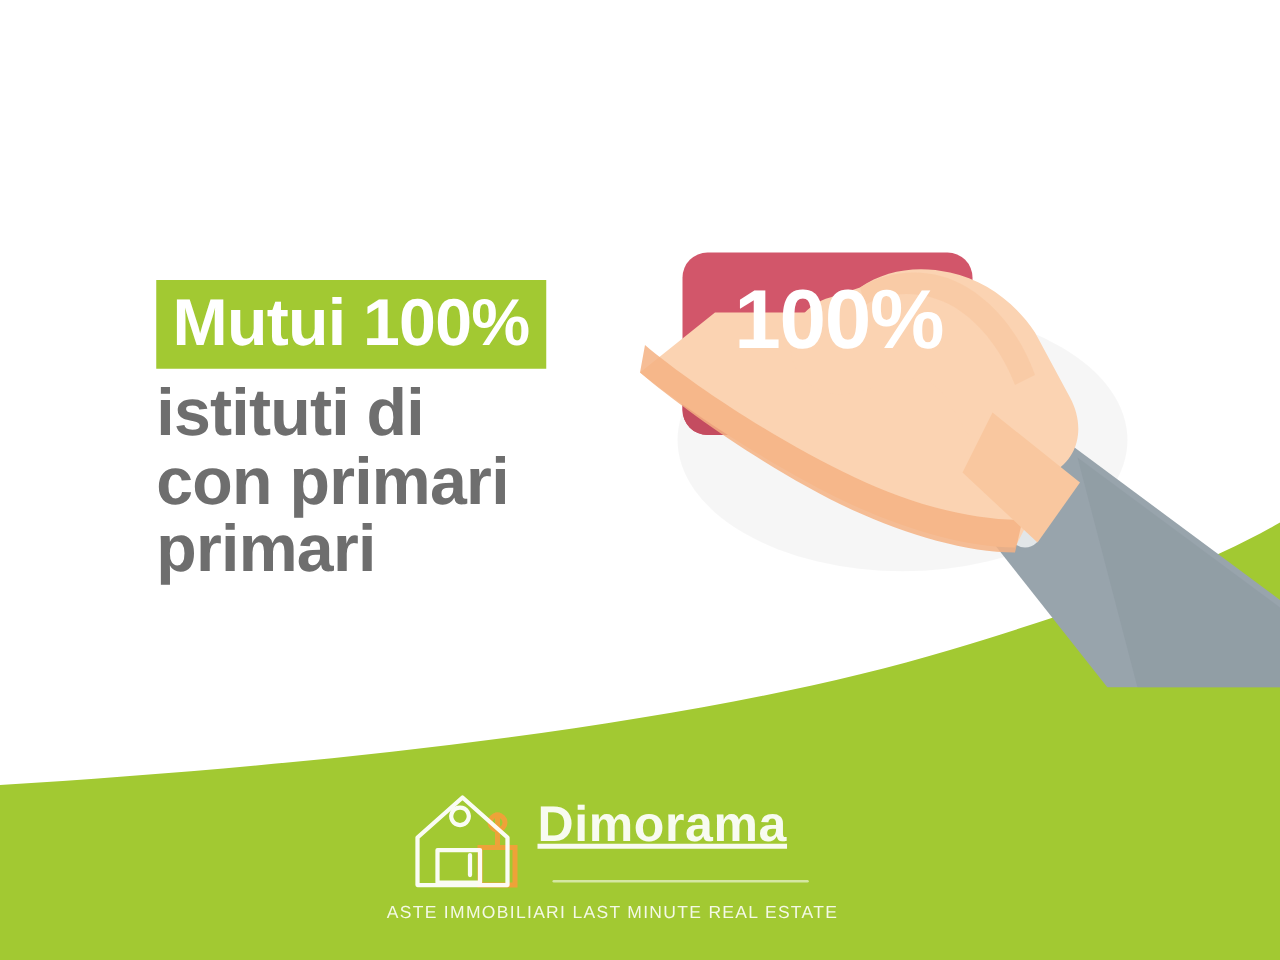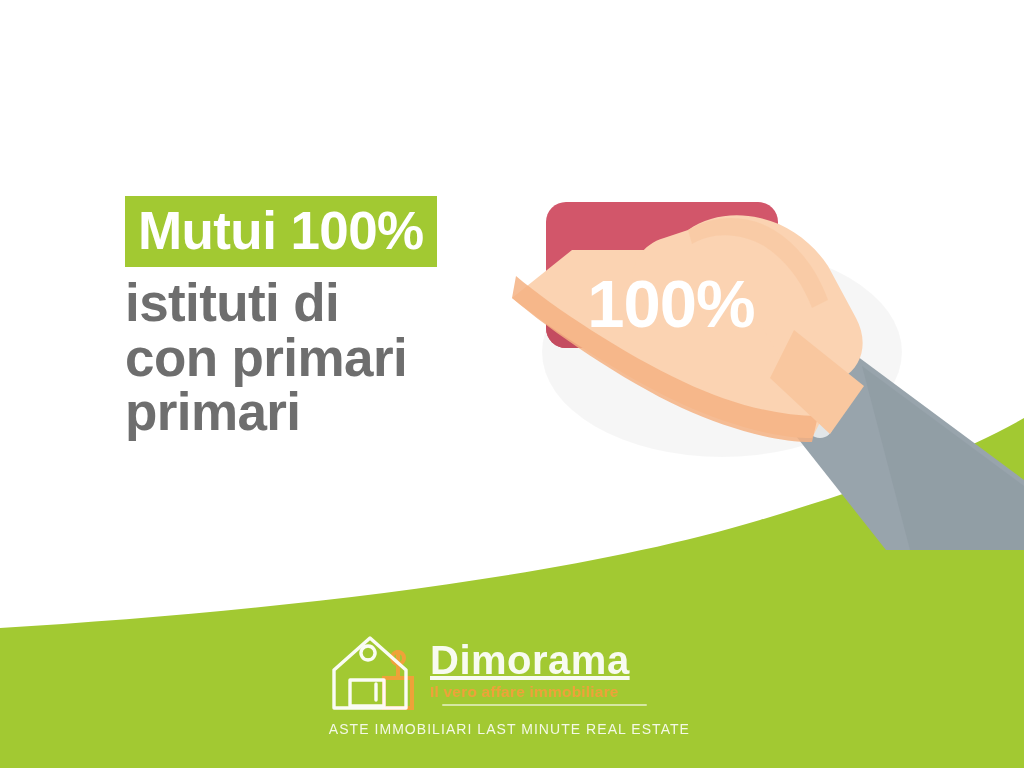--- a/index.html
+++ b/index.html
@@ -26,21 +26,21 @@
     top: 0;
     width: 1024px;
     height: 768px;
     pointer-events: none;
   }
 
   
   .headline-block {
     position: absolute;
     left: 125px;
-    top: 196px;
+    top: 224px;
     width: 420px;
   }
   .headline-hl-wrap {
     display: block;
     line-height: 0;
   }
   .headline-highlight {
     display: inline-block;
     background: #A2C932;
     color: #FFFFFF;
@@ -78,21 +78,20 @@
     position: absolute;
     left: 566px;
     top: 222px;
     width: 210px;
     text-align: center;
     color: #FFFFFF;
     font-size: 67px;
     font-weight: bold;
     letter-spacing: -1px;
     line-height: 1;
-    margin-top: 48px;
   }
 
   
   .logo-lockup {
     position: absolute;
     left: 290px;
     top: 628px;
     width: 400px;
     height: 128px;
   }
@@ -143,21 +142,21 @@
     width: 205px;
     height: 2px;
     background: rgba(255,255,255,0.55);
     border-radius: 2px;
   }
   .logo-strapline {
     position: absolute;
     left: 0;
     top: 94px;
     width: 400px;
-    text-align: right;
+    text-align: center;
     color: rgba(255,255,255,0.88);
     font-size: 14px;
     font-weight: normal;
     letter-spacing: 1.05px;
     line-height: 1;
     white-space: nowrap;
   }
 </style>
 </head>
 <body>
@@ -259,21 +258,20 @@
           <path d="M 6,36 L 42,4 L 78,36 L 78,74 L 6,74 Z"></path>
 
           <rect x="22" y="46" width="34" height="26"></rect>
           <path d="M 40,26 a 7,7 0 1 1 0.01,0"></path>
           <line x1="48" y1="50" x2="48" y2="66"></line>
         </g>
       </svg>
 
       <div class="logo-wordmark">
         <span class="logo-name">Dimorama</span>
-        <span class="logo-tagline">Il vero affare immobiliare</span>
       </div>
 
       <div class="logo-underline"></div>
     </div>
 
     <div class="logo-strapline">ASTE IMMOBILIARI  LAST MINUTE  REAL ESTATE</div>
   </div>
 
 </div>
 

